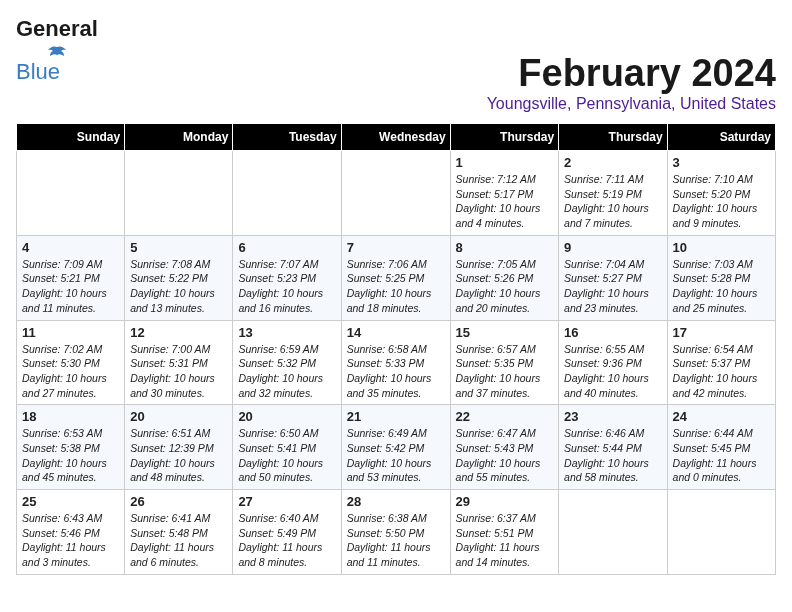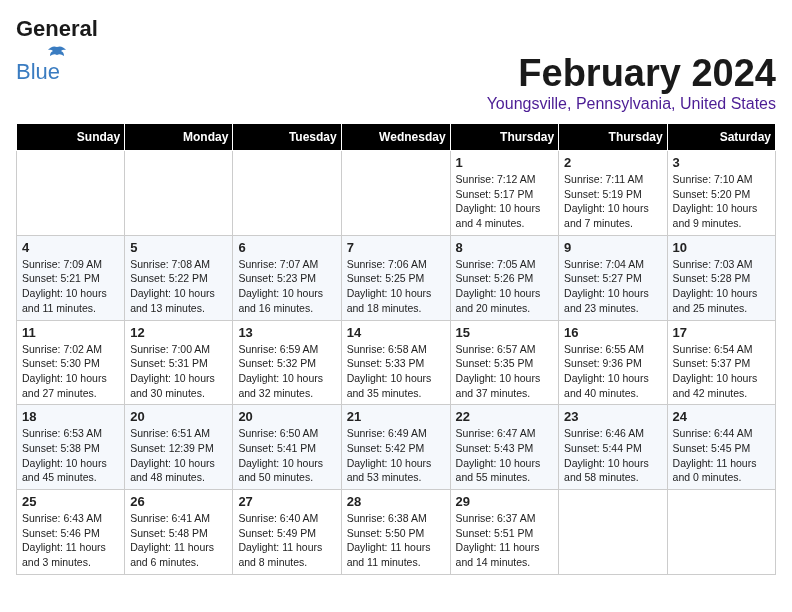--- a/index.html
+++ b/index.html
@@ -63,20 +63,21 @@
     .day-number {
       font-weight: bold;
       font-size: 13px;
       margin-bottom: 2px;
       display: block;
     }
     .day-info {
       font-size: 10.5px;
       line-height: 1.4;
       color: #222;
+      font-style: italic;
     }
     .empty-cell {
       background: #fff !important;
     }
   </style>
 </head>
 <body>
 
 <div class="header-area">
   <div class="logo">

